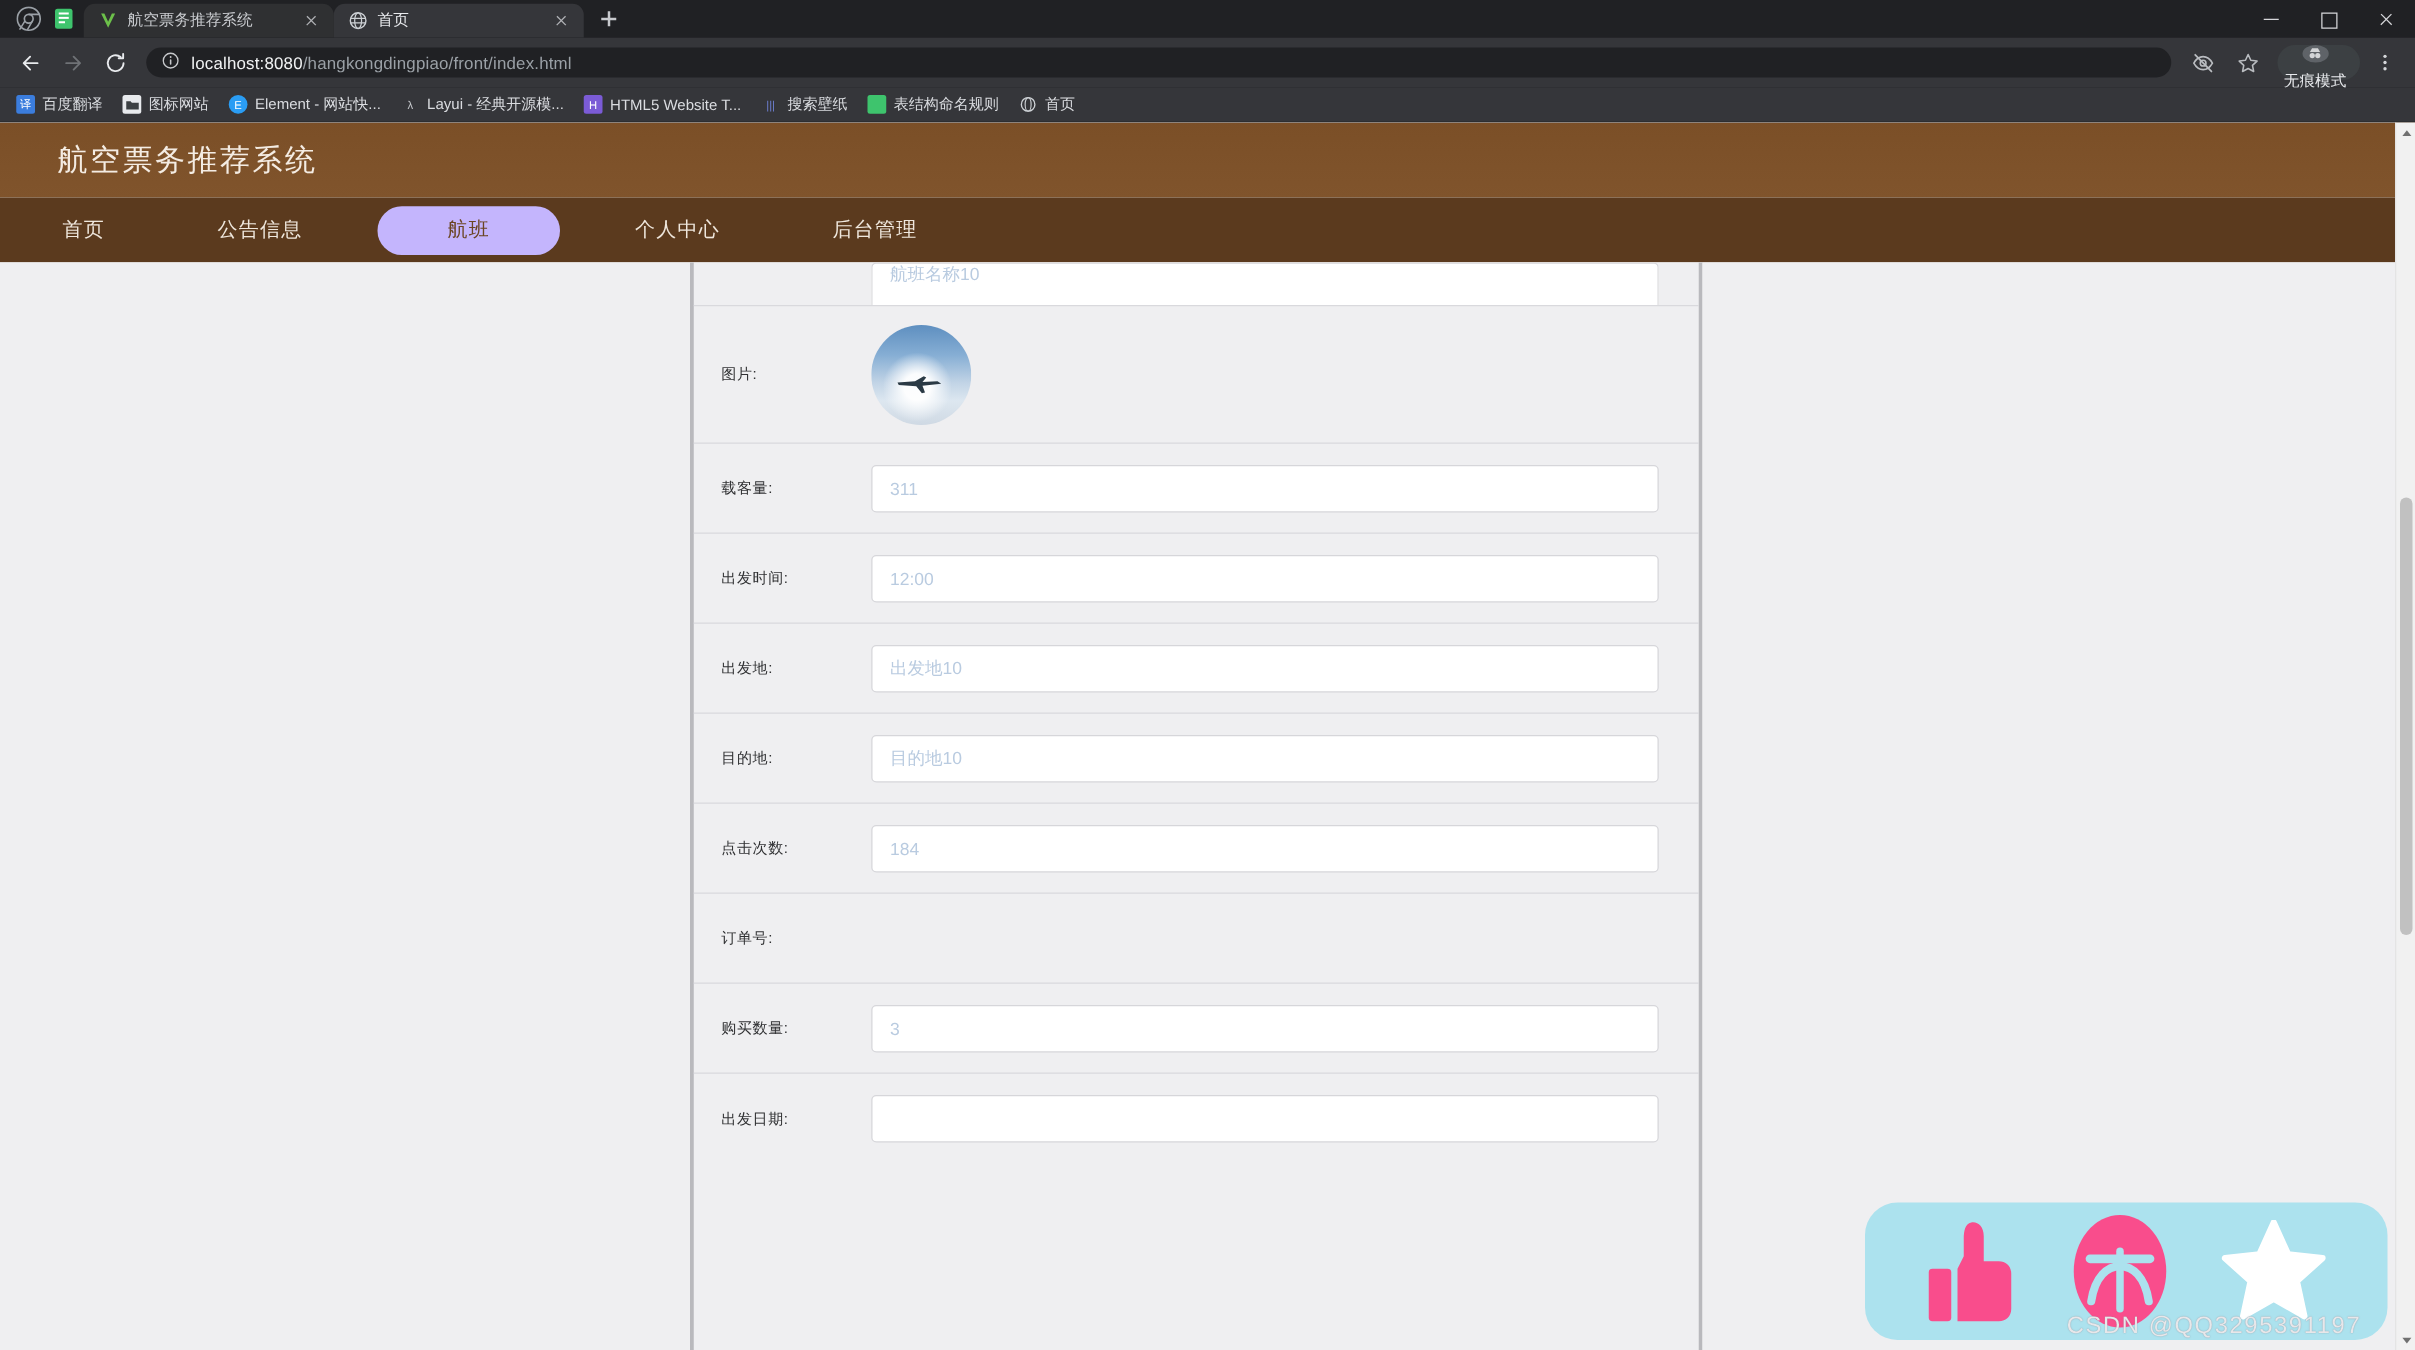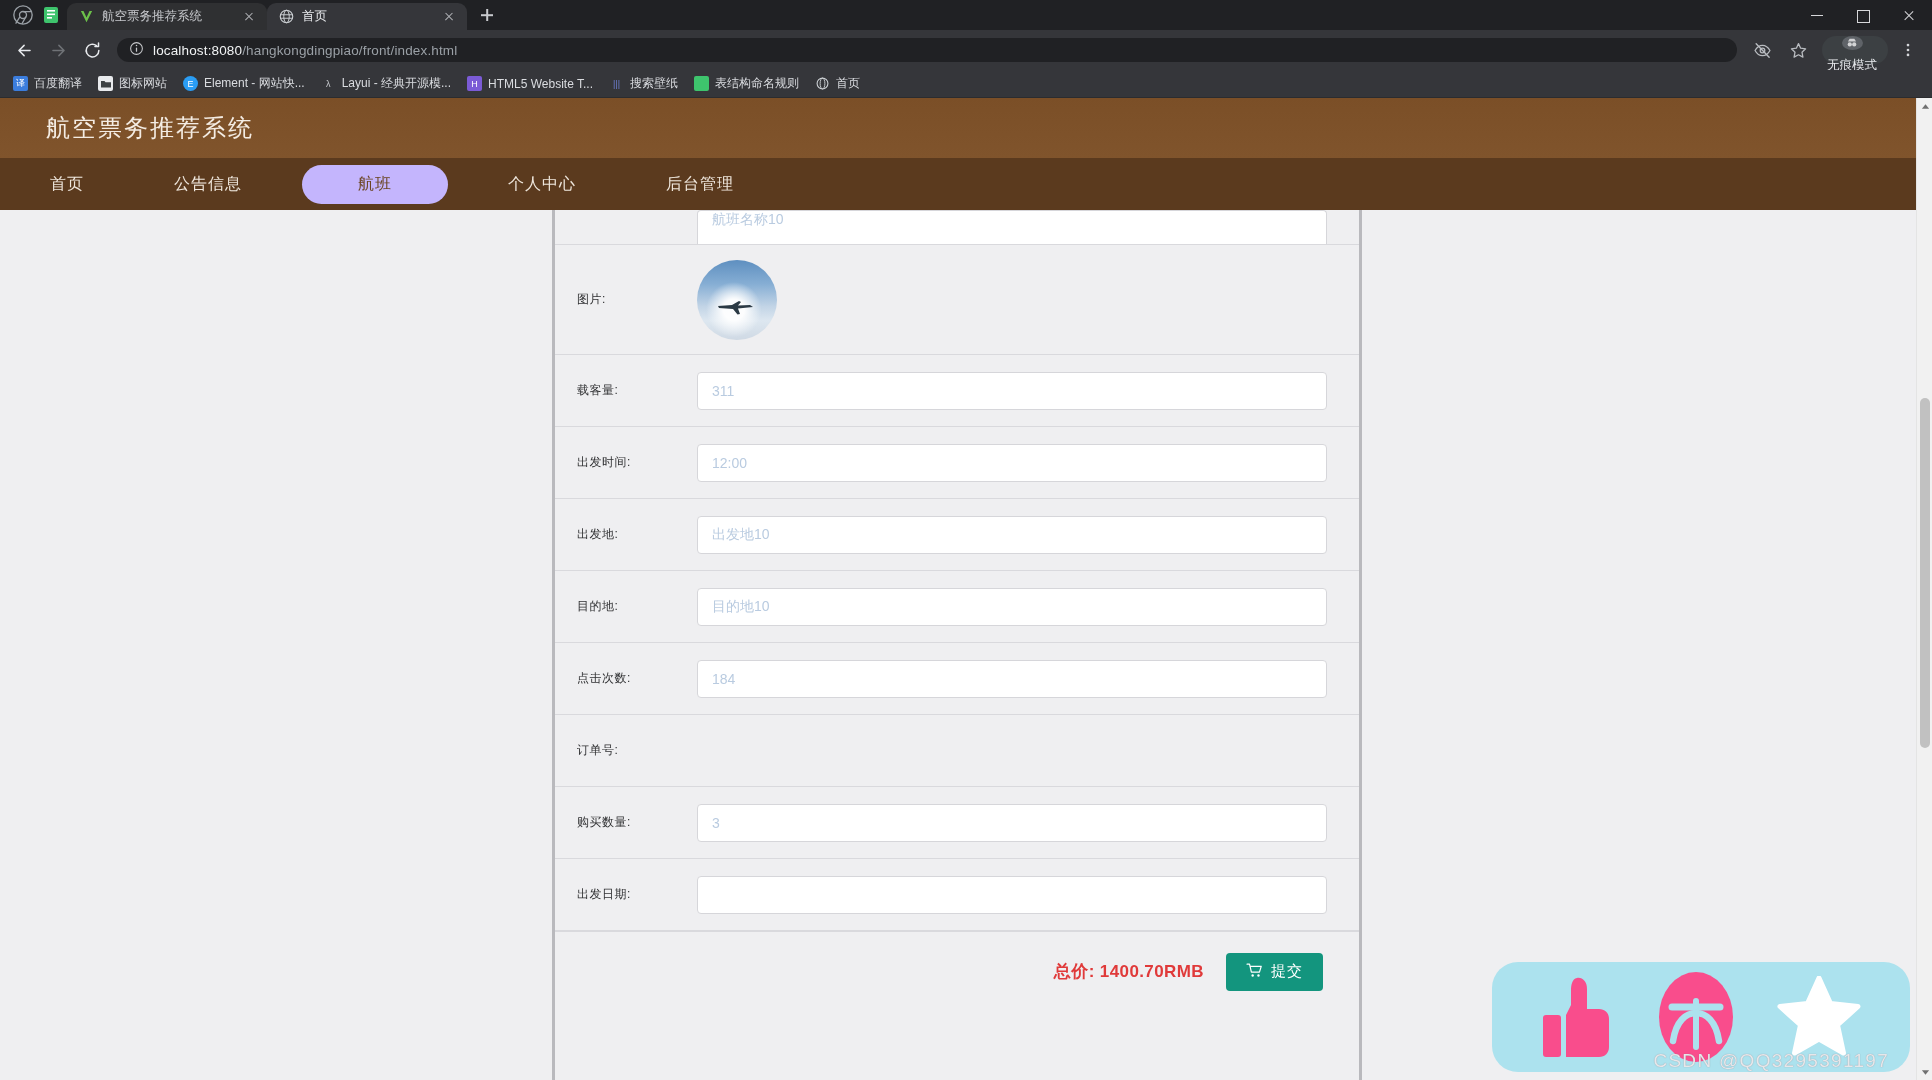--- a/index.html
+++ b/index.html
@@ -403,36 +403,20 @@
         <div class="form-row">
           <div class="form-label">购买数量:</div>
           <div class="form-control">3</div>
         </div>
 
         <div class="form-row">
           <div class="form-label">出发日期:</div>
           <div class="form-control empty"></div>
         </div>
 
-        <div class="submit-bar">
-          <div class="total-price">
-            <span>总价:</span>
-            <span>1400.70RMB</span>
-          </div>
-          <button class="btn-submit">
-            <span>
-              <svg width="17" height="17" viewBox="0 0 24 24">
-                <path d="M1.5 3 H5 L7.6 14.2 H19 L21.5 6.2 H6.2" fill="none" stroke="#ffffff" stroke-width="1.7" stroke-linecap="round" stroke-linejoin="round"></path>
-                <circle cx="9.4" cy="19" r="1.7" fill="#ffffff"></circle>
-                <circle cx="17.6" cy="19" r="1.7" fill="#ffffff"></circle>
-              </svg>
-            </span>
-            <span>提交</span>
-          </button>
-        </div>
       </div>
 
       <div class="side-blank-right"></div>
     </div>
 
     <div class="share-widget">
       <div class="widget-icon">
         <svg width="74" height="84" viewBox="0 0 74 84">
           <rect x="2" y="40" width="18" height="42" rx="3" fill="#f94d8c"></rect>
           <path d="M26 82 H58 C64 82 68 78 68 72 V44 C68 38 64 34 58 34 H46 V14 C46 6 41 2 36 3 C31 4 30 10 30 16 V30 L25 40 V82 Z" fill="#f94d8c"></path>

